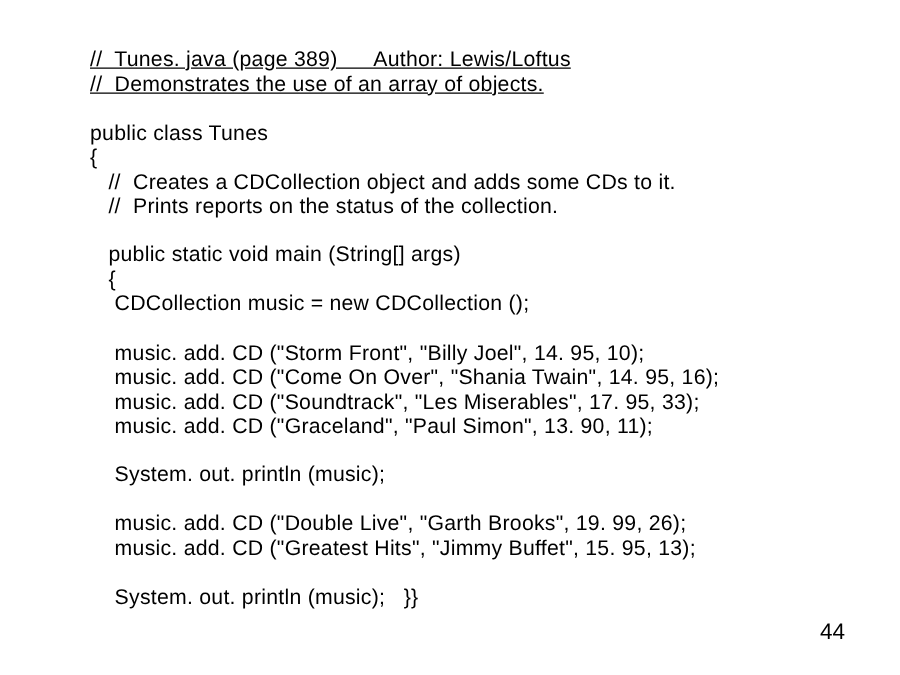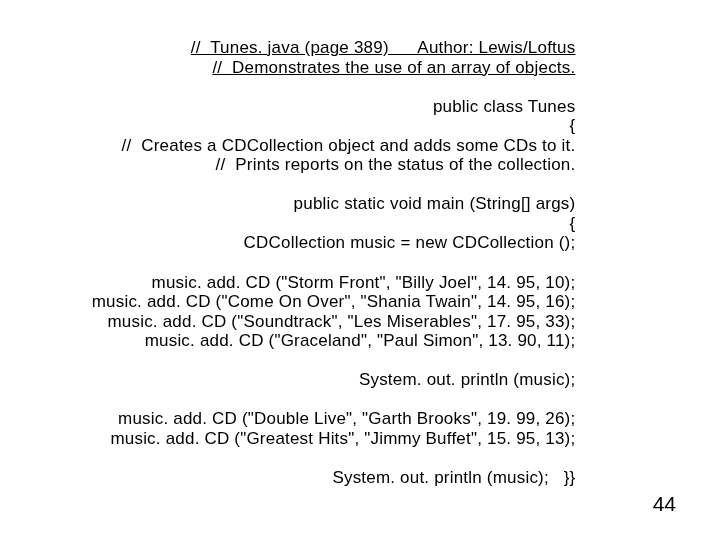--- a/index.html
+++ b/index.html
@@ -11,35 +11,34 @@
     font-family: Arial, Helvetica, sans-serif;
     font-size: 17px;
     color: #000;
     overflow: hidden;
   }
   .slide {
     position: relative;
     width: 720px;
     height: 540px;
     box-sizing: border-box;
-    text-align: right;
   }
   .code-block {
     position: absolute;
     top: 38px;
     left: 72px;
     white-space: pre;
     line-height: 1.15;
     letter-spacing: 0.2px;
   }
   .page-num {
     position: absolute;
     right: 44px;
     bottom: 24px;
-    font-size: 21px;
+    font-size: 18px;
   }
   .u { text-decoration: underline; }
 </style>
 </head>
 <body>
 
 <div class="slide">
   <div class="code-block"><span class="u">//  Tunes. java (page 389)      Author: Lewis/Loftus</span>
 <span class="u">//  Demonstrates the use of an array of objects.</span>
 

